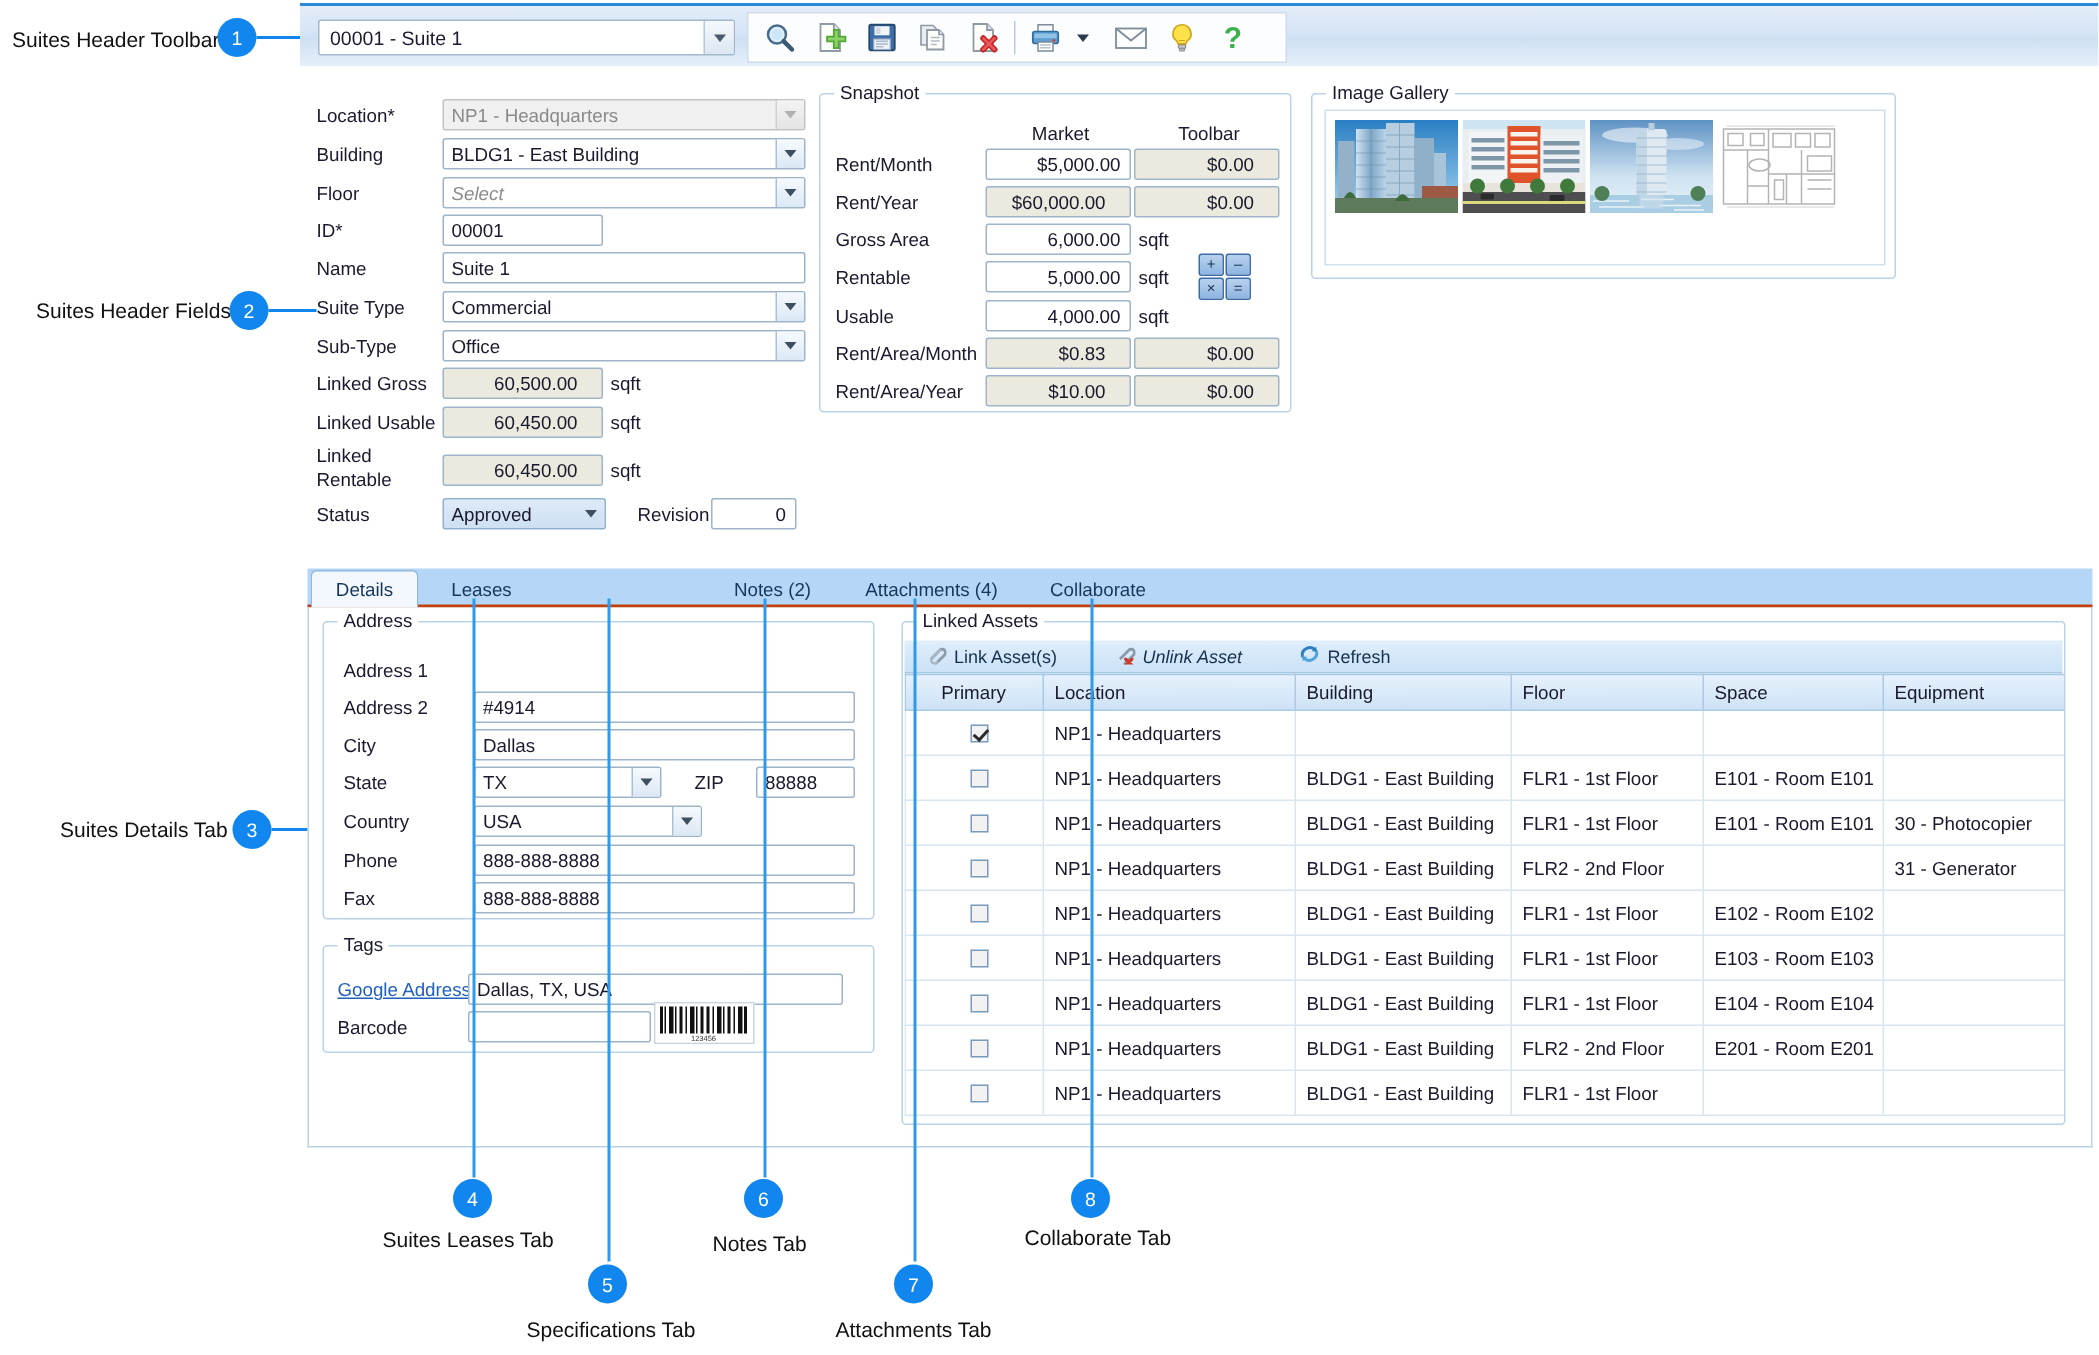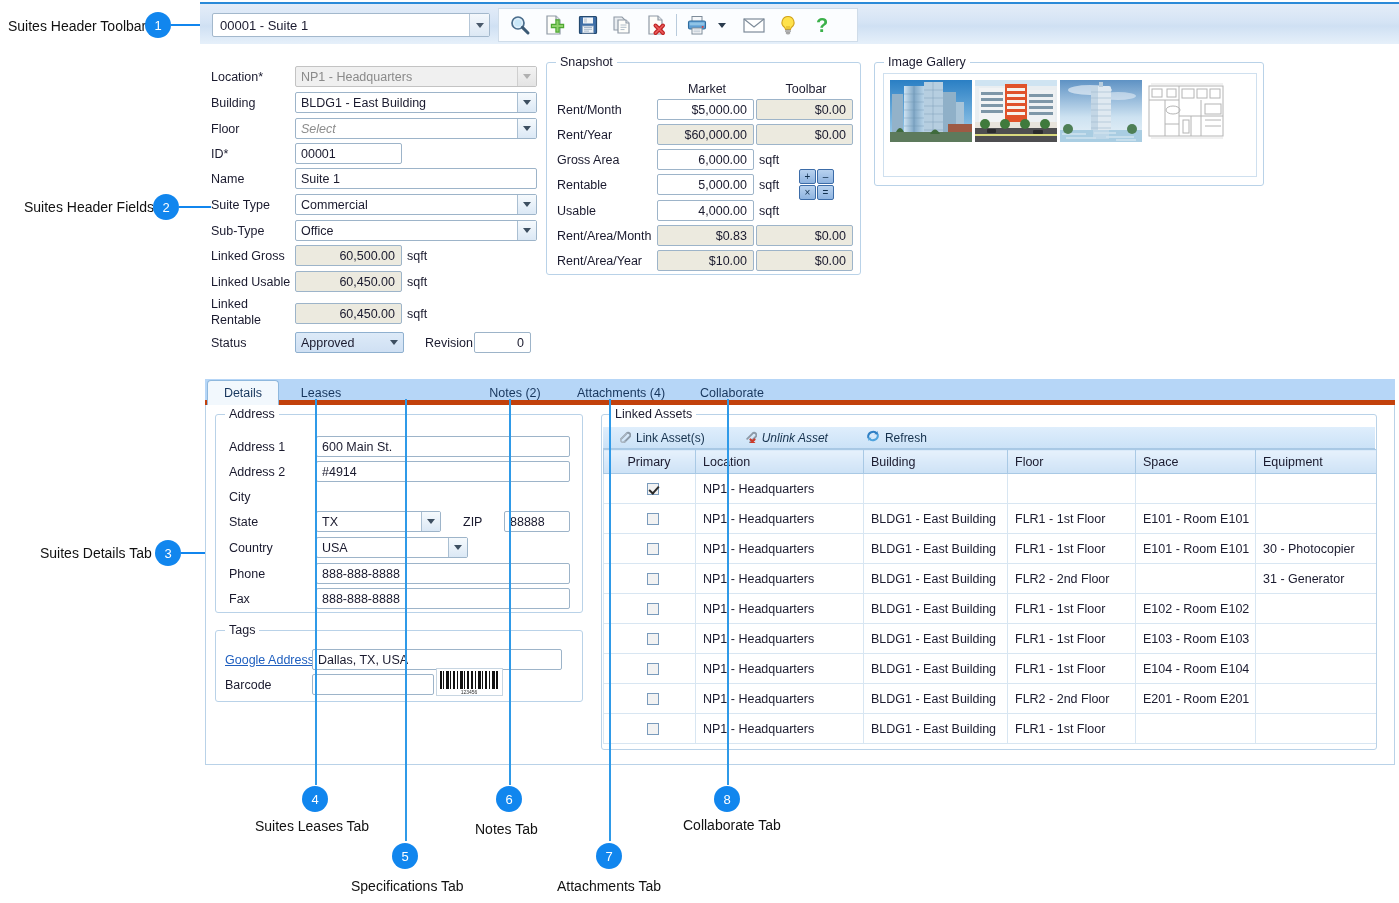--- a/index.html
+++ b/index.html
@@ -81,21 +81,21 @@
 
   
   .fld-label { position: absolute; font-size: 12.5px; color: #1a1a2e; }
   .inp {
     position: absolute; height: 21px;
     background: #fff; border: 1px solid #9db4c9;
     border-radius: 2px; font-size: 12.5px;
     display: flex; align-items: center; padding: 0 5px;
   }
   .inp.disabled { background: #f0f0f0; color: #8a8a8a; border-color: #c3c3c3; }
-  .inp.readonly { background: #eceadf; justify-content: flex-end; padding-right: 6px; }
+  .inp.readonly { background: #eceadf; justify-content: flex-end; padding-right: 16px; }
   .inp.num { justify-content: flex-end; padding-right: 6px; }
   .inp.placeholder { color: #8d8d8d; font-style: italic; }
   .inp.blue { background: linear-gradient(to bottom,#ddeaf8,#cfe0f3); border-color:#8fb0cf; }
   .sel-arrow {
     position: absolute; right: 0; top: 0; width: 19px; height: 100%;
     background: linear-gradient(to bottom,#f6fafd,#dbe8f5);
     border-left: 1px solid #aabfd2;
     display: flex; align-items: center; justify-content: center;
   }
   .sel-arrow.off { background: linear-gradient(to bottom,#f3f3f3,#e4e4e4); border-left-color:#cfcfcf;}
@@ -138,21 +138,21 @@
     border: 1px solid #cfe0ef; background: #fff;
     display: flex; align-items: flex-start; padding: 6px 0 0 6px; gap: 3px;
   }
   .thumb { width: 82px; height: 62px; }
 
   
   #tabstrip {
     position: absolute; left: 205px; top: 379px;
     width: 1190px; height: 26px;
     background: #b6d6f7;
-    border-bottom: 5px solid #c2410c;
+    border-bottom: 2px solid #c2410c;
   }
   .tab {
     position: absolute; top: 2px; height: 24px;
     font-size: 12.5px; color: #17365d;
     display: flex; align-items: center; justify-content: center;
   }
   .tab.active {
     background: #f2f8fd;
     border: 1px solid #8fb8dd; border-bottom: none;
     border-radius: 4px 4px 0 0;
@@ -615,30 +615,30 @@
       <span>Collaborate</span>
     </div>
   </div>
 
   <div id="tabpanel"></div>
 
   <div class="group" style="left:215px; top:414px; width:368px; height:199px;">
     <span class="gtitle">Address</span>
 
     <div class="fld-label" style="left:13px; top:25px;">Address 1</div>
-    <div class="inp" style="left:100px; top:21px; width:254px;">
-      <span>600 Main St.</span>
-    </div>
 
     <div class="fld-label" style="left:13px; top:50px;">Address 2</div>
     <div class="inp" style="left:100px; top:46px; width:254px;">
       <span>#4914</span>
     </div>
 
     <div class="fld-label" style="left:13px; top:75px;">City</div>
+    <div class="inp" style="left:100px; top:71px; width:254px;">
+      <span>Dallas</span>
+    </div>
 
     <div class="fld-label" style="left:13px; top:100px;">State</div>
     <div class="inp" style="left:100px; top:96px; width:125px;">
       <span>TX</span>
       <span class="sel-arrow">
           <i></i>
         </span>
     </div>
     <div class="fld-label" style="left:247px; top:100px;">ZIP</div>
     <div class="inp" style="left:288px; top:96px; width:66px;">

